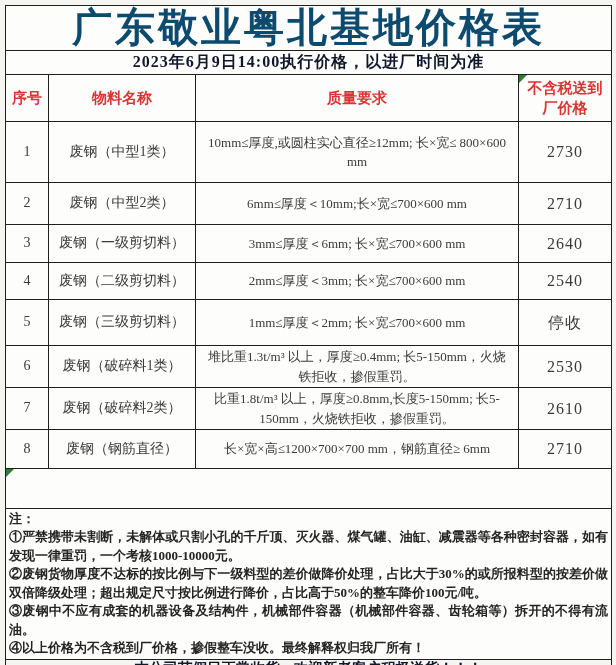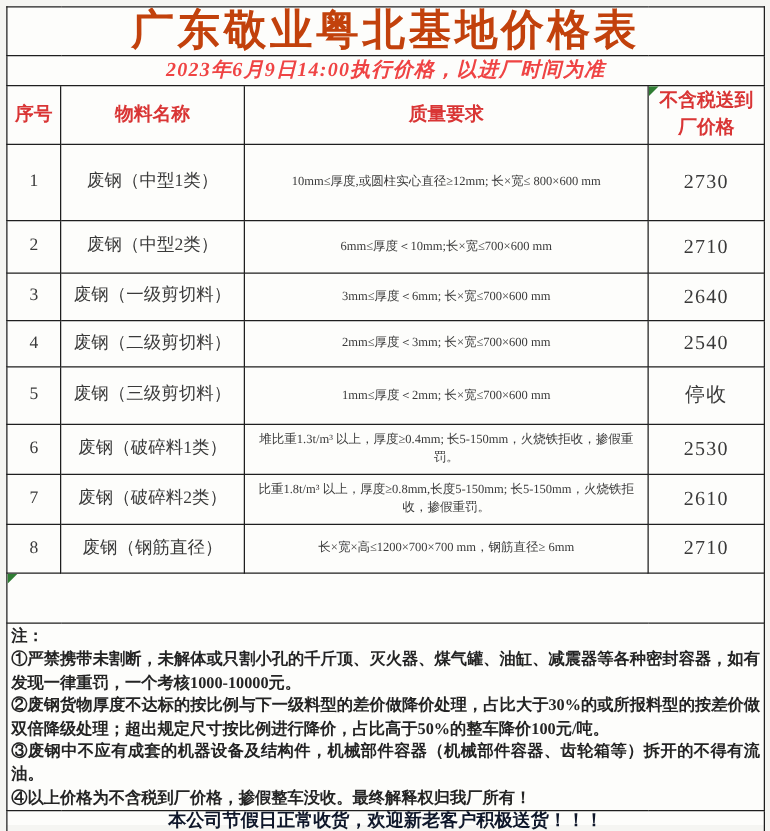--- a/index.html
+++ b/index.html
@@ -28,54 +28,53 @@
     overflow:hidden;
     box-sizing:border-box;
   }
   col.c-no{width:43px;}
   col.c-name{width:147px;}
   col.c-quality{width:323px;}
   col.c-price{width:93px;}
 
   .title-cell{
     height:37px;
-    font-size:34px;
-    font-weight:bold;
-    color:#c2410c;
+    font-size:40px;
+    font-weight:bold;
+    color:#0c4a6e;
     letter-spacing:3px;
     line-height:1.05;
   }
   .subtitle-cell{
     height:20px;
     font-size:16px;
     font-weight:bold;
-    color:#ef4444;
+    color:#0f172a;
     letter-spacing:1px;
-    font-style:italic;
   }
   .head-row th{
     height:47px;
     font-size:15px;
     font-weight:bold;
     color:#d93535;
     line-height:1.35;
     position:relative;
   }
   .corner-triangle{
     position:absolute;top:0;left:0;
     width:0;height:0;
     border-top:8px solid #2f7d33;
     border-right:8px solid transparent;
   }
   .body-row td{
     color:#3a3a3a;
     font-size:14px;
     line-height:1.45;
   }
-  .body-row .cell-quality{font-size:10px;line-height:1.5;padding:1px 8px;}
+  .body-row .cell-quality{font-size:13px;line-height:1.5;padding:1px 8px;}
   .body-row .cell-price{font-size:16px;letter-spacing:1px;}
   tr.r1 td{height:61px;}
   tr.r2 td{height:42px;}
   tr.r3 td{height:38px;}
   tr.r4 td{height:37px;}
   tr.r5 td{height:46px;}
   tr.r6 td{height:40px;}
   tr.r7 td{height:40px;}
   tr.r8 td{height:39px;}
   .notice-cell{

